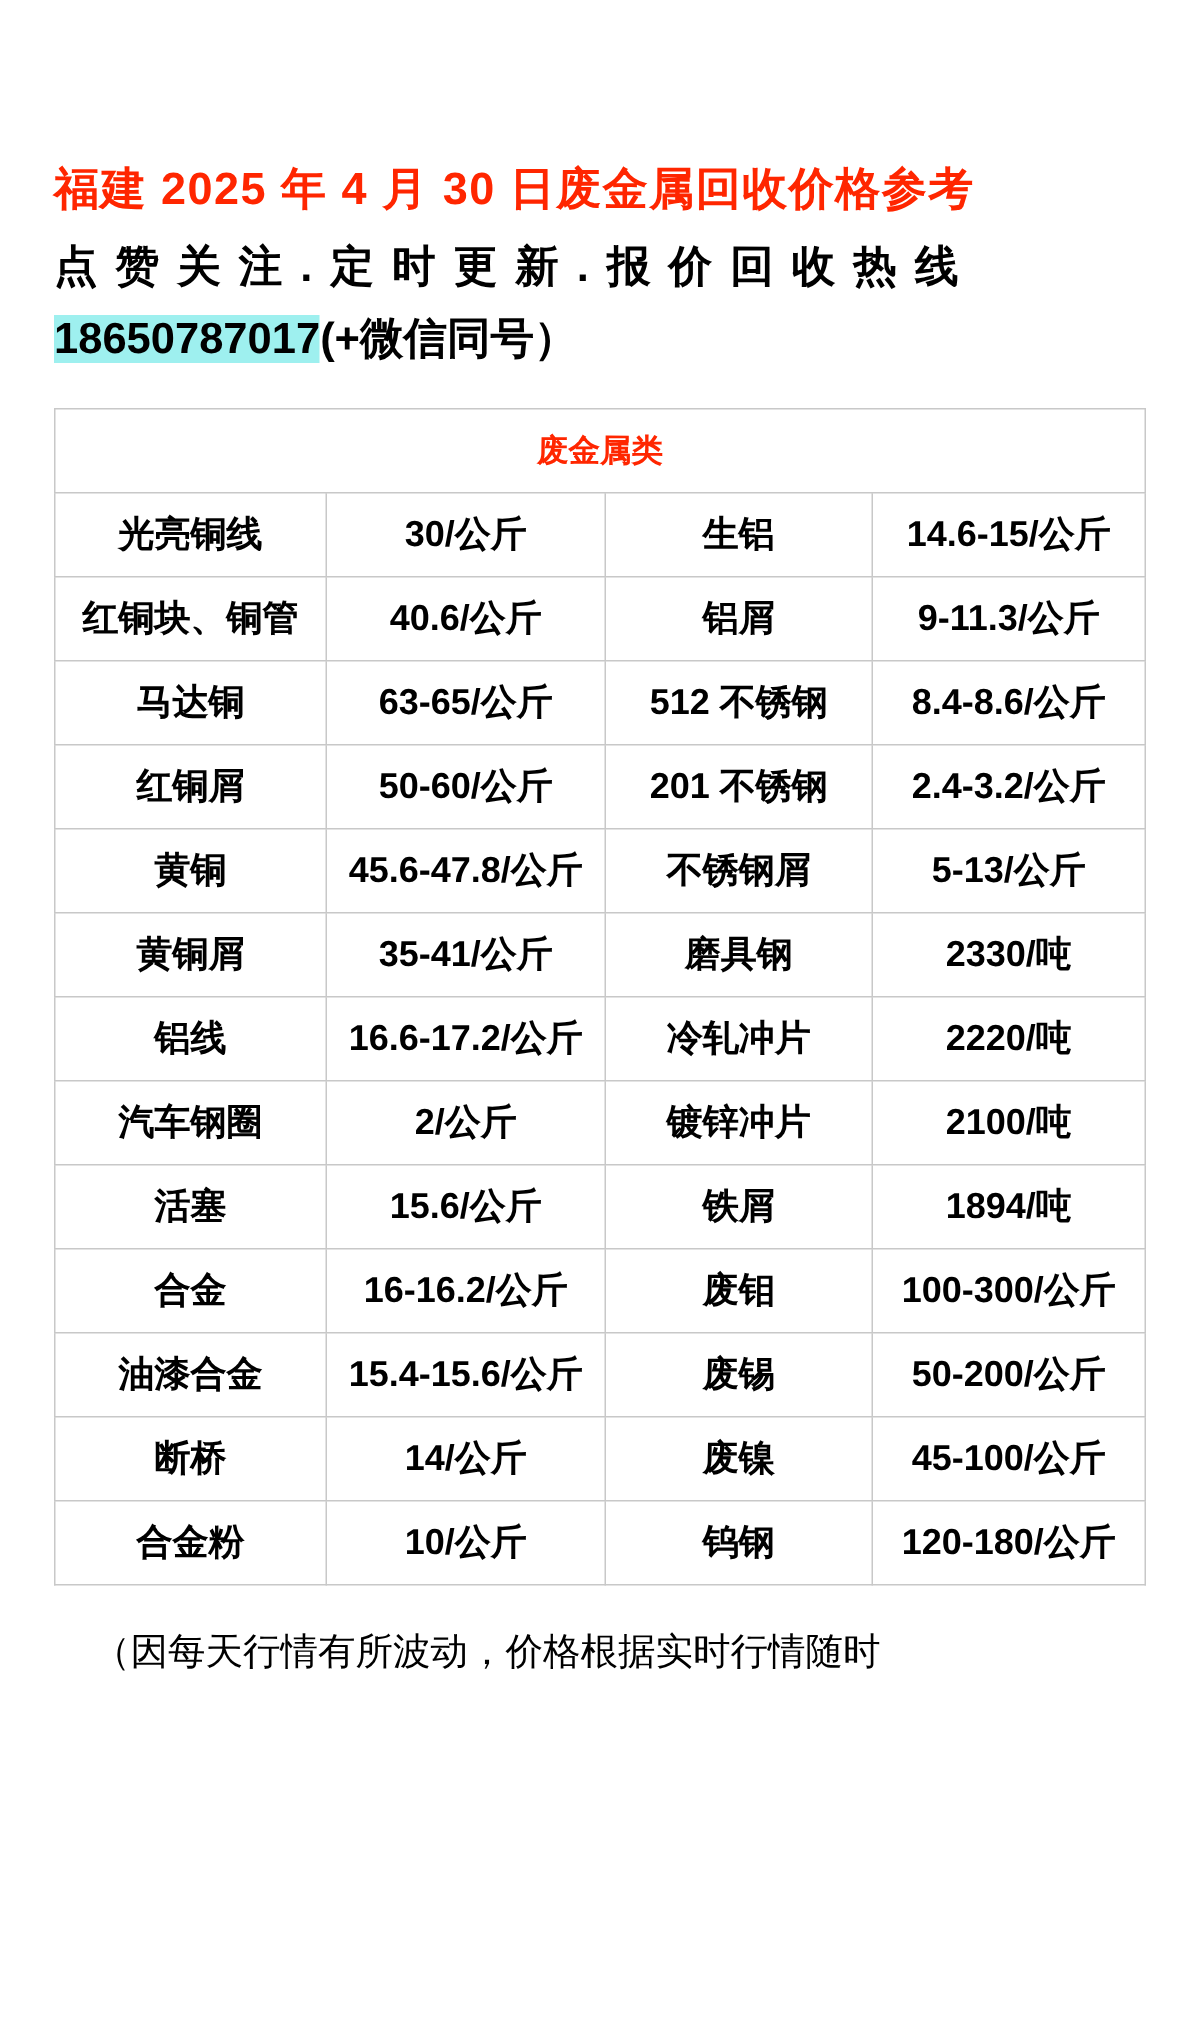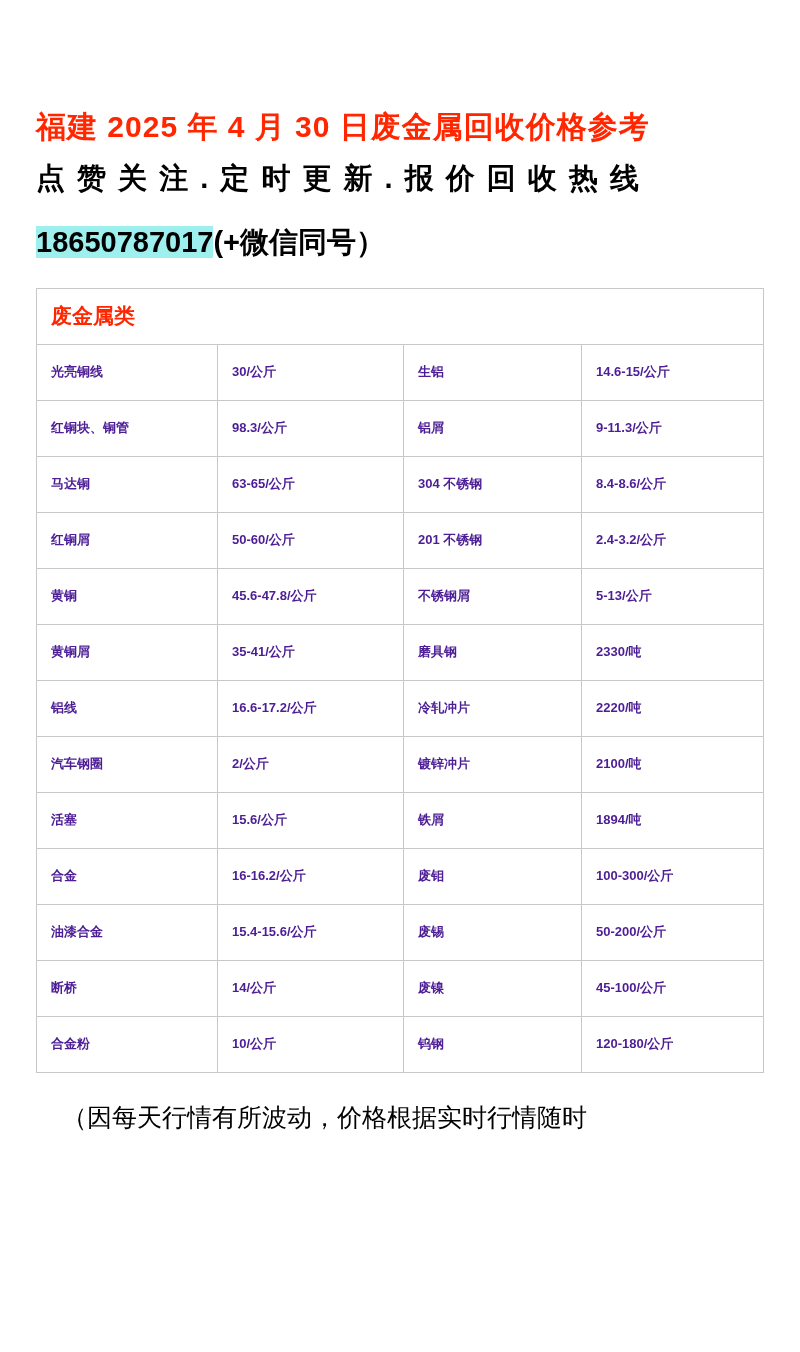--- a/index.html
+++ b/index.html
@@ -39,41 +39,41 @@
     letter-spacing: 2px;
     line-height: 1.6;
     white-space: nowrap;
     margin-top: 6px;
   }
   .phone-line {
     font-size: 29px;
     font-weight: bold;
     color: #000;
     line-height: 1.6;
-    margin-top: 18px;
+    margin-top: 2px;
     white-space: nowrap;
   }
   .phone-hl {
     background: #9ef0ef;
   }
   table.price-table {
     border-collapse: collapse;
     width: 727px;
     margin-top: 22px;
     table-layout: fixed;
   }
   table.price-table th,
   table.price-table td {
     border: 1px solid #c8c8c8;
     height: 56px;
     padding: 0 14px;
-    font-size: 13px;
-    font-weight: bold;
-    color: #4c1d95;
-    text-align: left;
+    font-size: 24px;
+    font-weight: bold;
+    color: #000000;
+    text-align: center;
     vertical-align: middle;
     box-sizing: border-box;
   }
   table.price-table th.table-header {
     font-size: 21px;
     color: #ff2600;
     font-family: Liberation Mono, monospace;
   }
   col.c1 { width: 181px; }
   col.c2 { width: 186px; }
@@ -119,28 +119,28 @@
     </thead>
     <tbody id="table-body">
         <tr>
           <td>光亮铜线</td>
           <td>30/公斤</td>
           <td>生铝</td>
           <td>14.6-15/公斤</td>
         </tr>
         <tr>
           <td>红铜块、铜管</td>
-          <td>98.3/公斤</td>
+          <td>40.6/公斤</td>
           <td>铝屑</td>
           <td>9-11.3/公斤</td>
         </tr>
         <tr>
           <td>马达铜</td>
           <td>63-65/公斤</td>
-          <td>304 不锈钢</td>
+          <td>512 不锈钢</td>
           <td>8.4-8.6/公斤</td>
         </tr>
         <tr>
           <td>红铜屑</td>
           <td>50-60/公斤</td>
           <td>201 不锈钢</td>
           <td>2.4-3.2/公斤</td>
         </tr>
         <tr>
           <td>黄铜</td>

